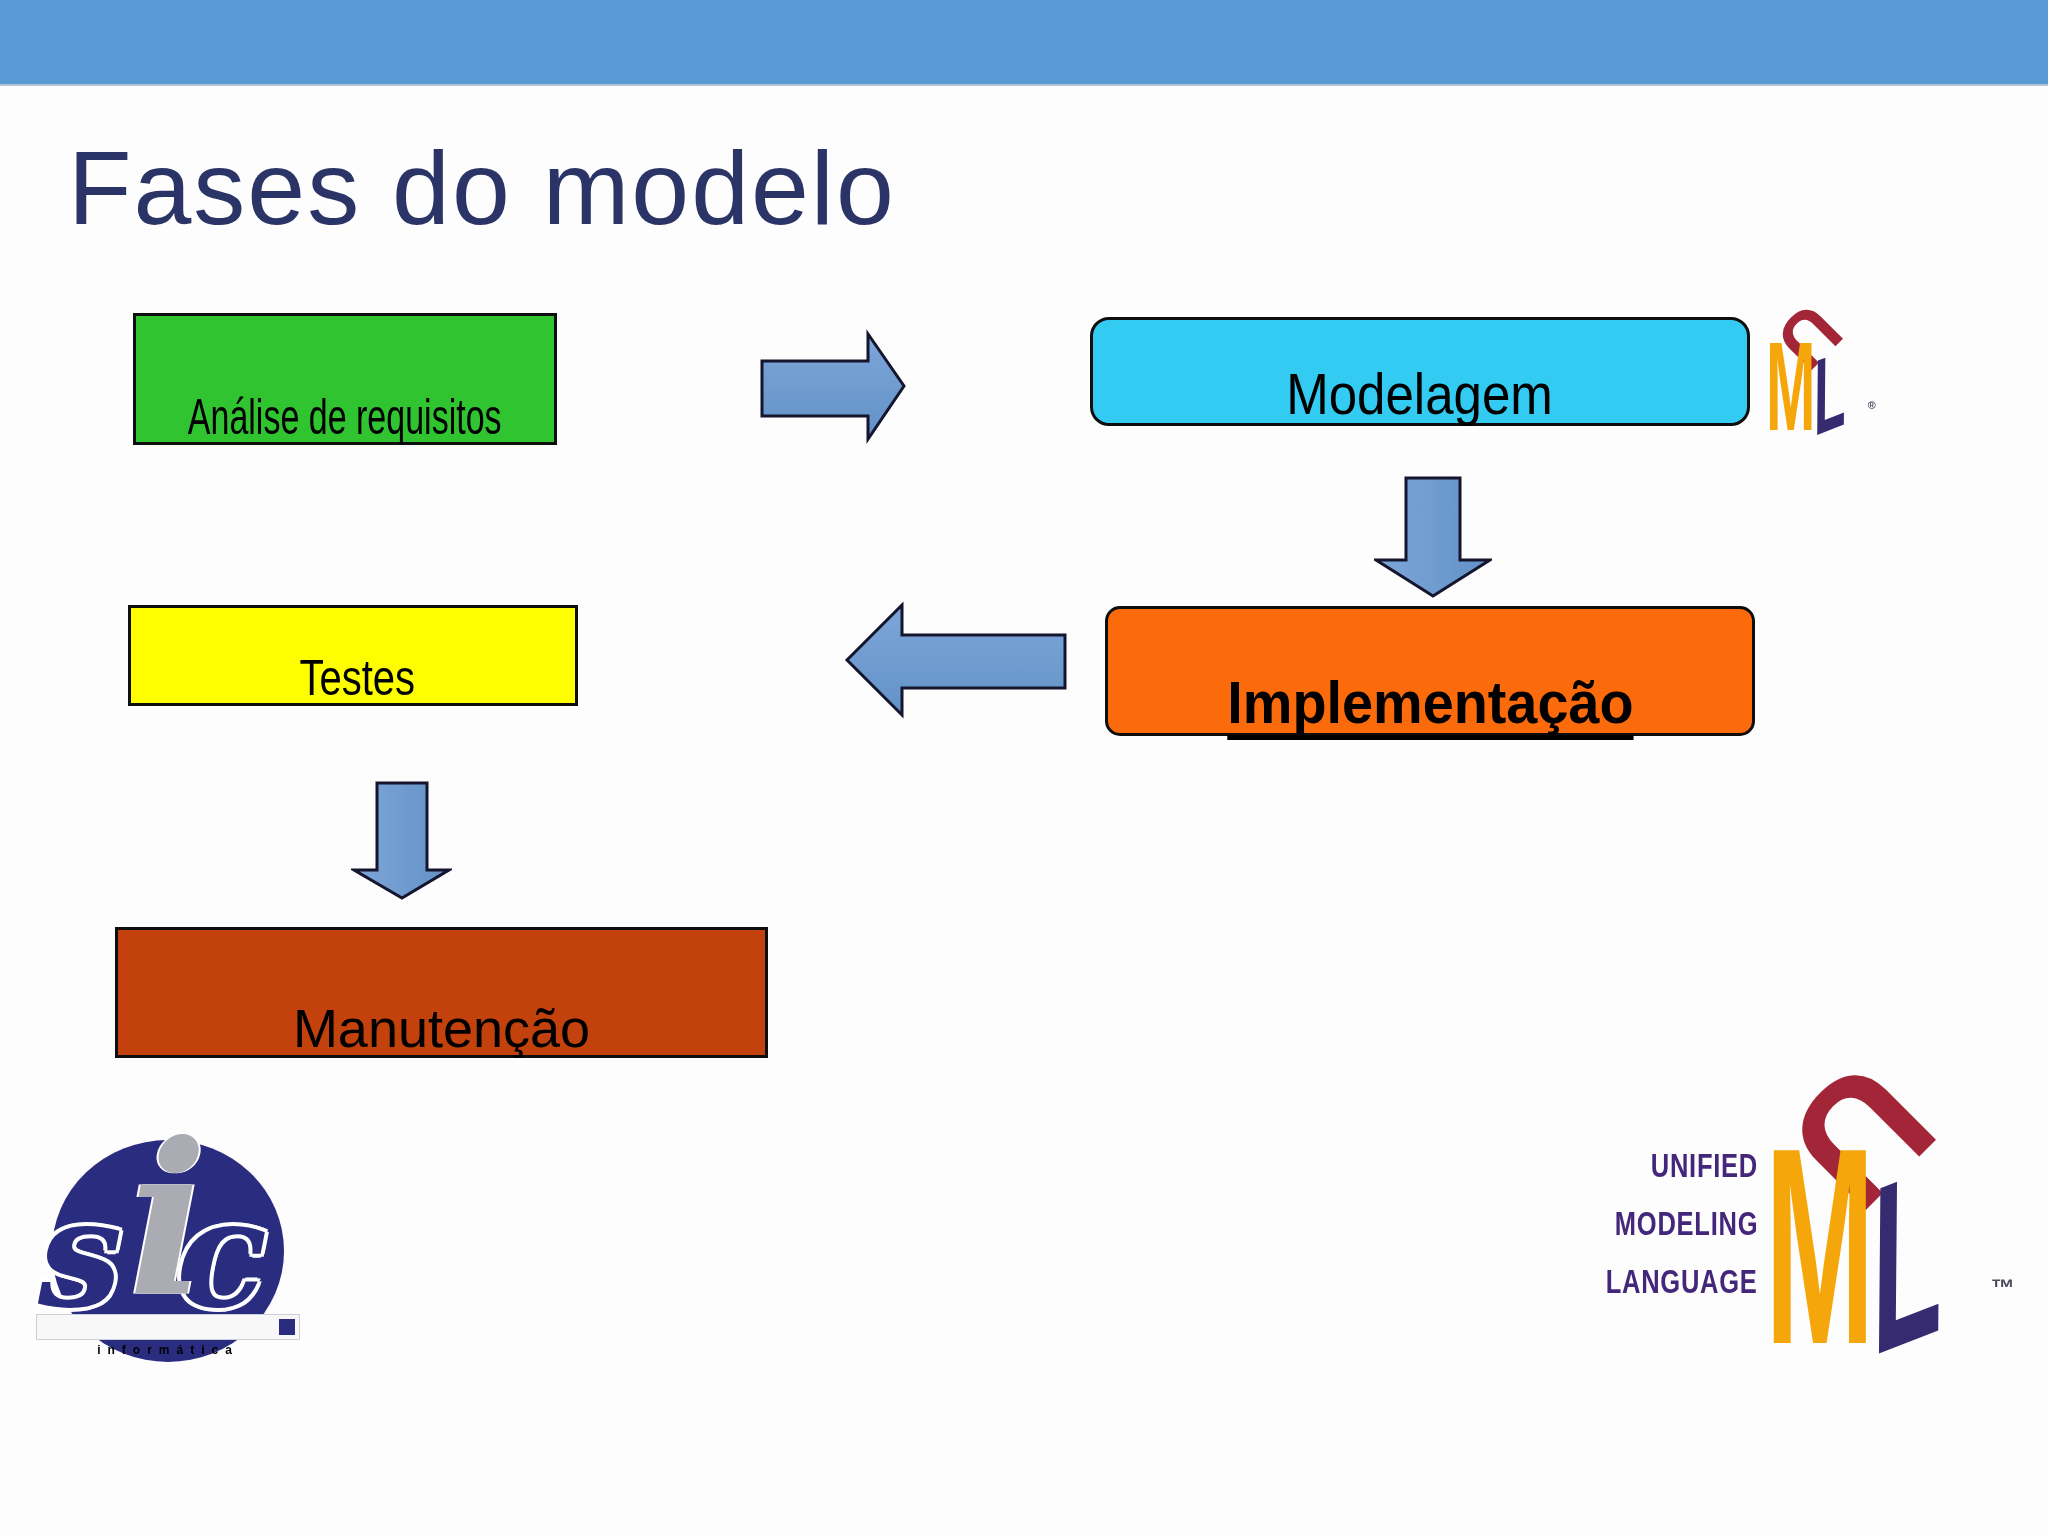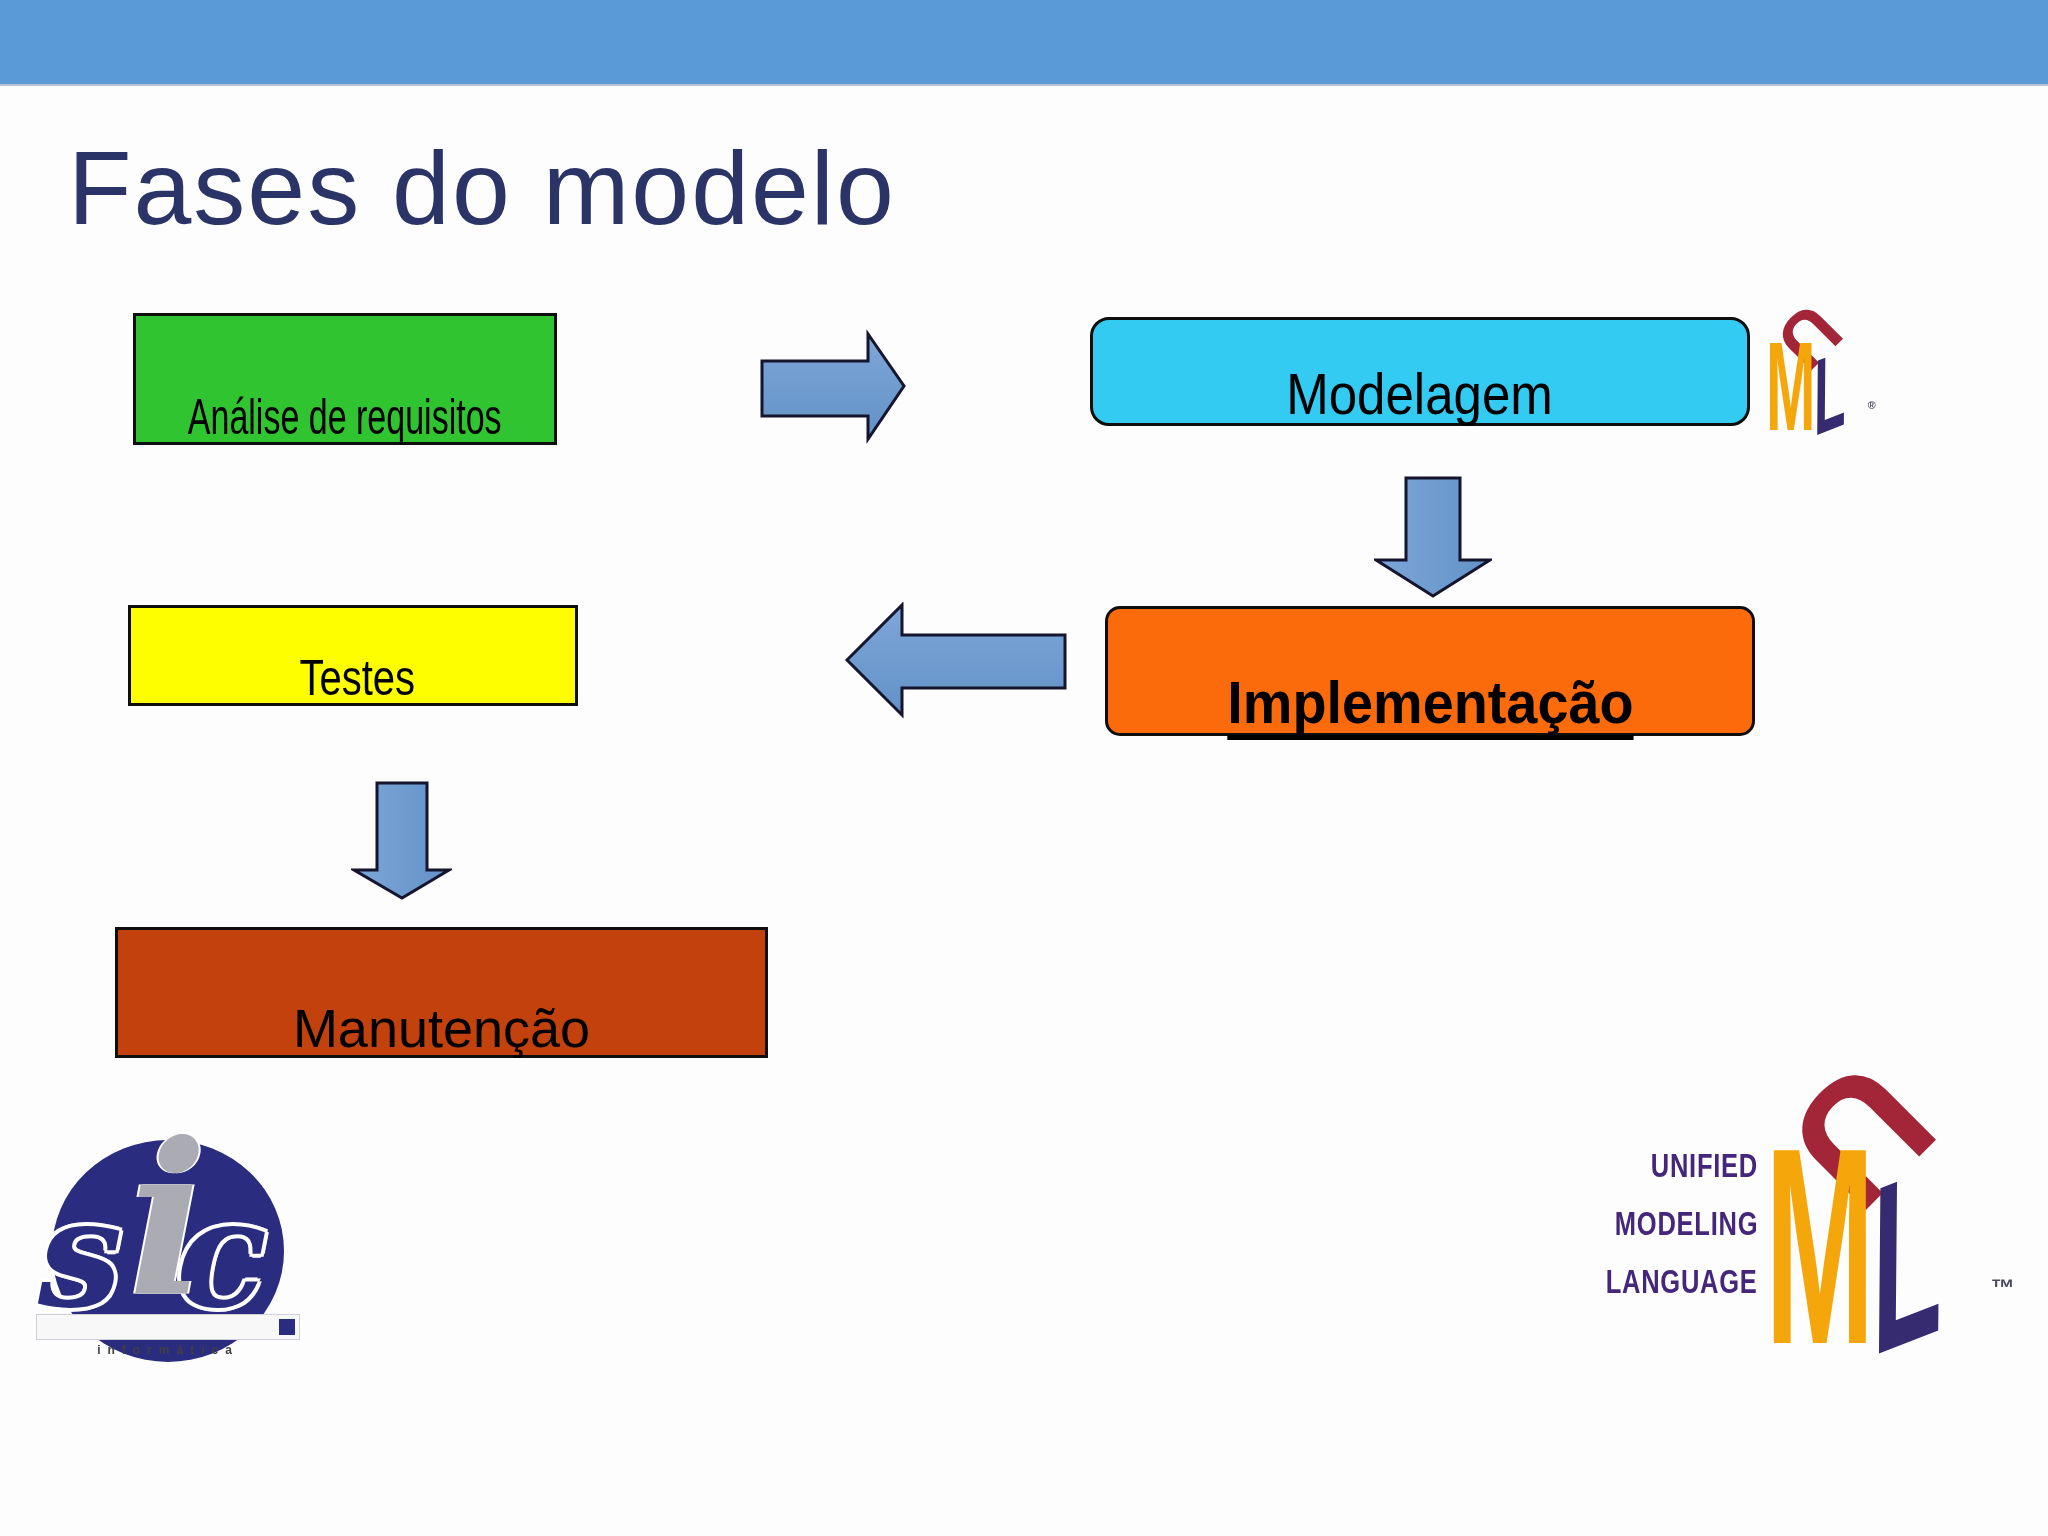--- a/index.html
+++ b/index.html
@@ -87,21 +87,21 @@
                        -3px -3px #fff,3px 3px #fff,-3px 3px #fff,3px -3px #fff; }
   .sic-c { left:128px; top:40px; font-size:150px; color:#2A2C80;
            text-shadow:-4px 0 #fff,4px 0 #fff,0 -4px #fff,0 4px #fff,
                        -3px -3px #fff,3px 3px #fff,-3px 3px #fff,3px -3px #fff; }
   .sic-i { left:80px; top:-22px; font-size:210px; color:#ABABB3; z-index:3;
            text-shadow:-2px 0 #fff,2px 0 #fff; }
   .sic-band { position:absolute; left:-12px; top:176px; width:264px; height:26px;
               background:#f8f8f8; border:1px solid #cfcfd8; z-index:4;
               display:flex; align-items:center; justify-content:center; box-sizing:border-box; }
   .sic-band .sic-caption { font-size:12px; font-weight:700; letter-spacing:7px;
-              color:#404040; line-height:1; white-space:nowrap;margin-top:46px; }
+              color:#000000; line-height:1; white-space:nowrap;margin-top:46px; }
   .sic-chip { position:absolute; right:4px; top:4px; width:16px; height:16px; background:#2A2C80; }
 </style>
 </head>
 <body>
 
 <div class="slide">
 
   <div class="banner"></div>
 
   <h1 class="title">Fases do modelo</h1>

